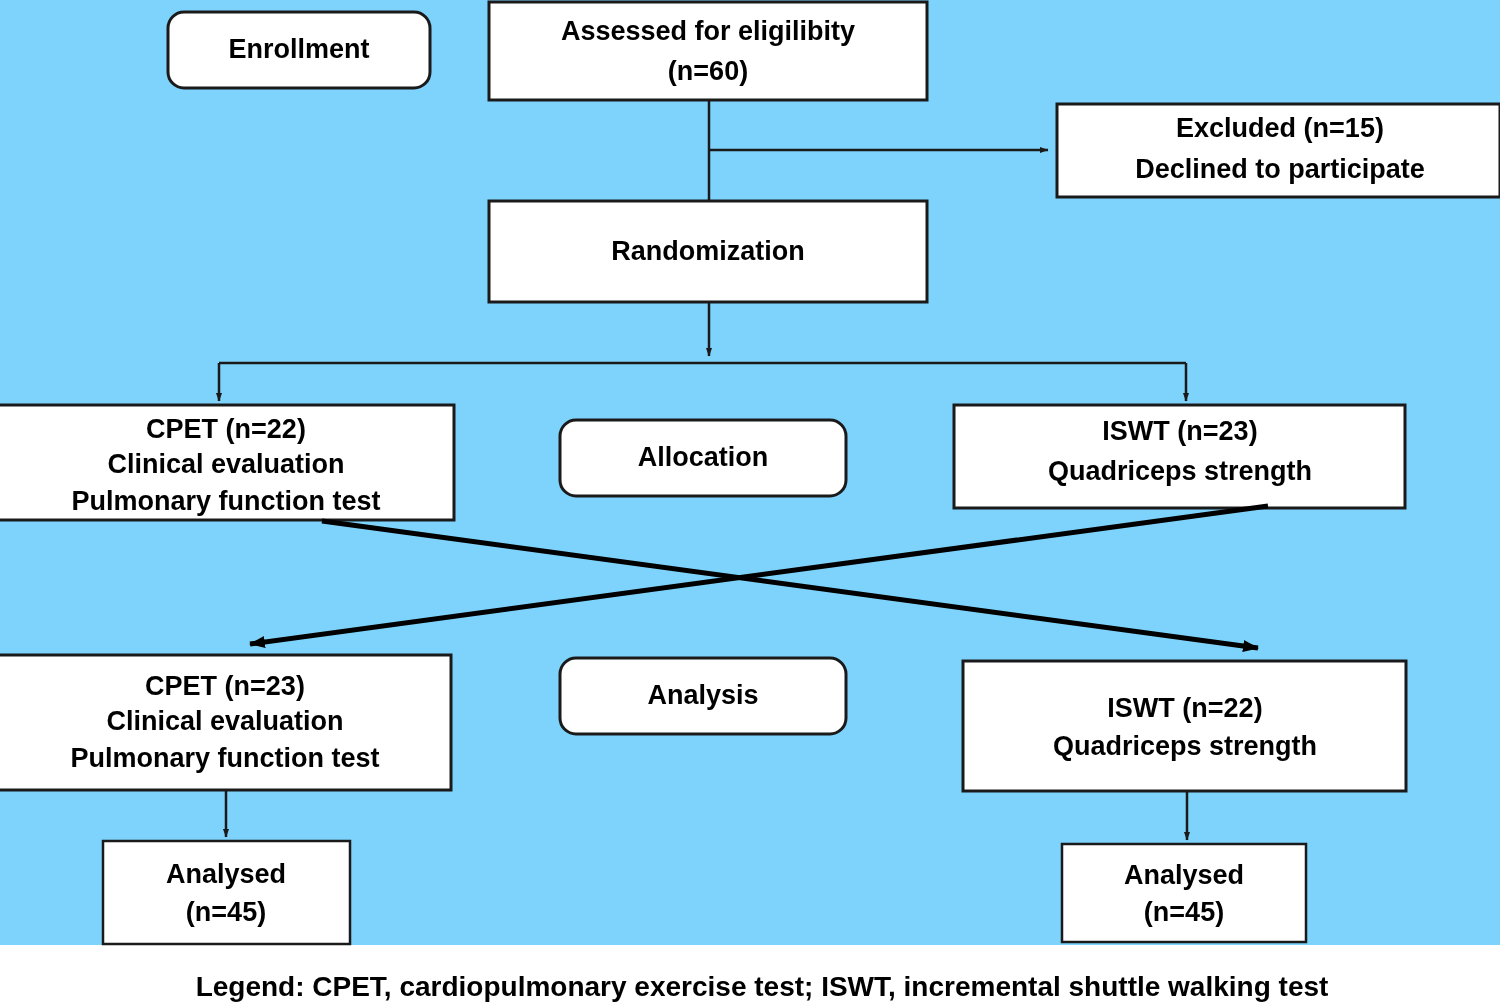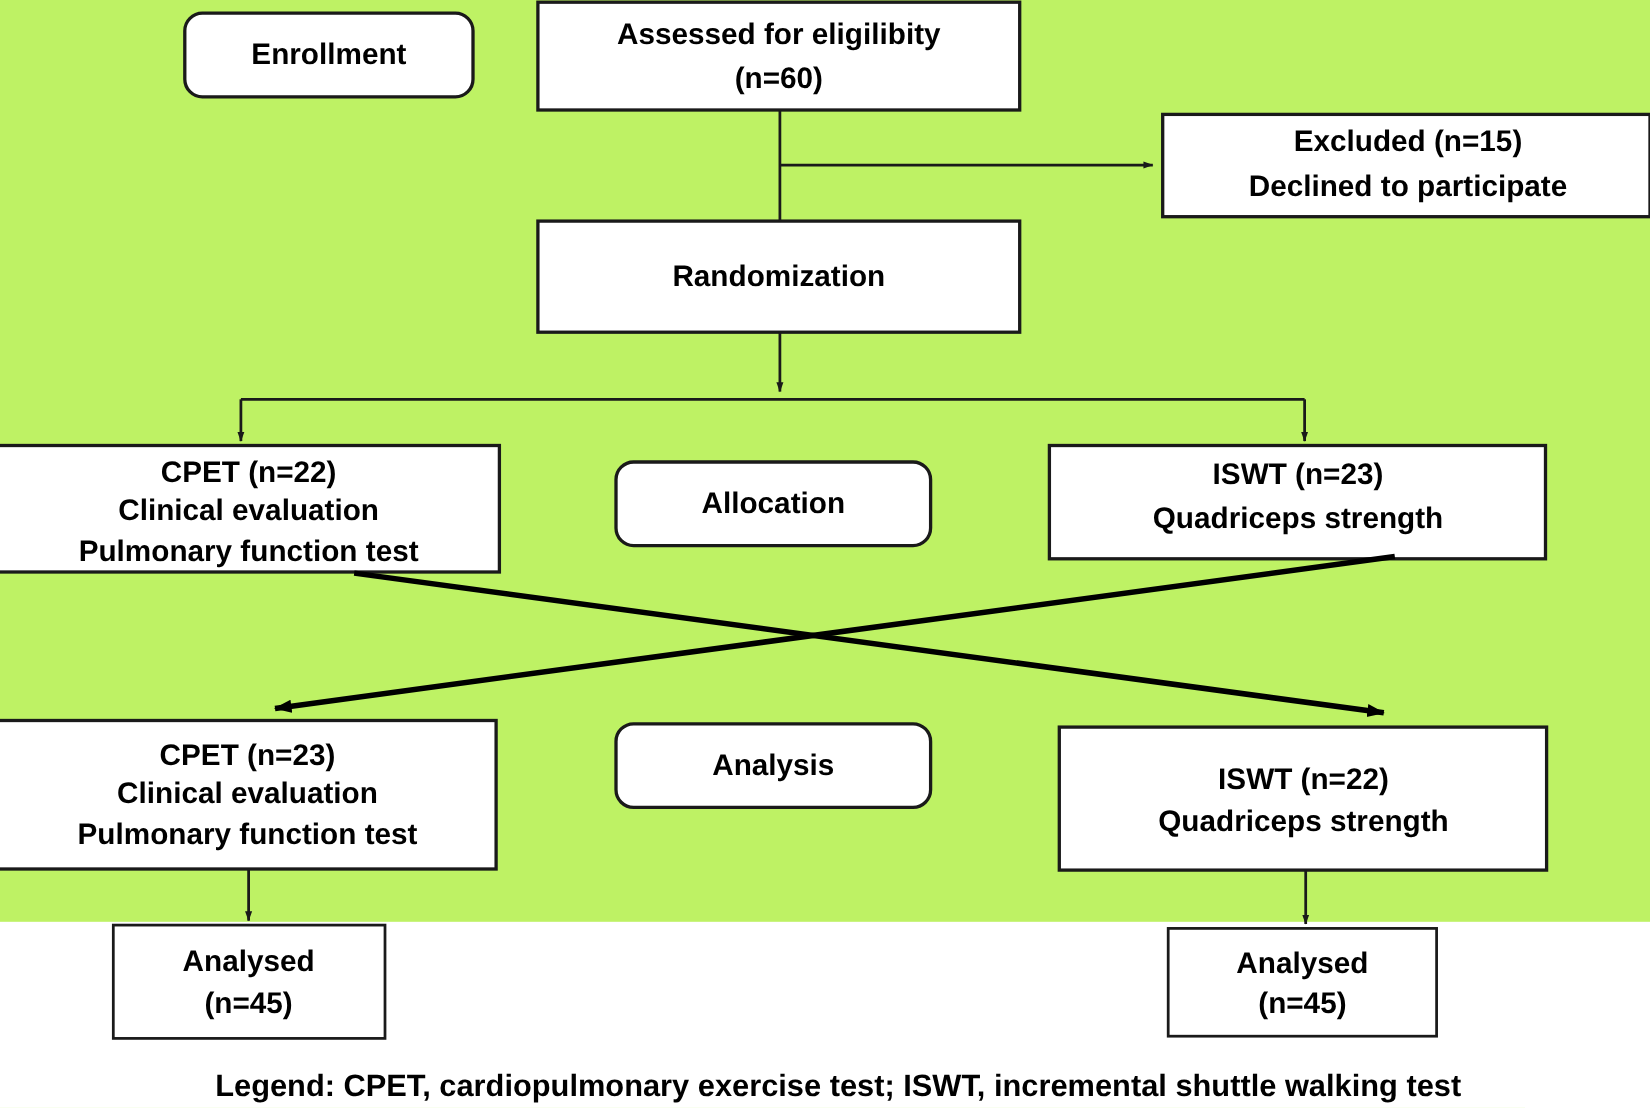--- a/index.html
+++ b/index.html
@@ -10,22 +10,22 @@
   }
   body {
     font-family: "Liberation Sans", sans-serif;
     width: 1500px;
     height: 1007px;
     overflow: hidden;
   }
   #diagram-root {
     position: relative;
     width: 1500px;
-    height: 838px;
-    background: #bef264;
+    height: 945px;
+    background: #7dd3fc;
   }
   svg.flow-svg {
     position: absolute;
     top: 0;
     left: 0;
     width: 1500px;
     height: 1007px;
     display: block;
   }
   .box-rect {

